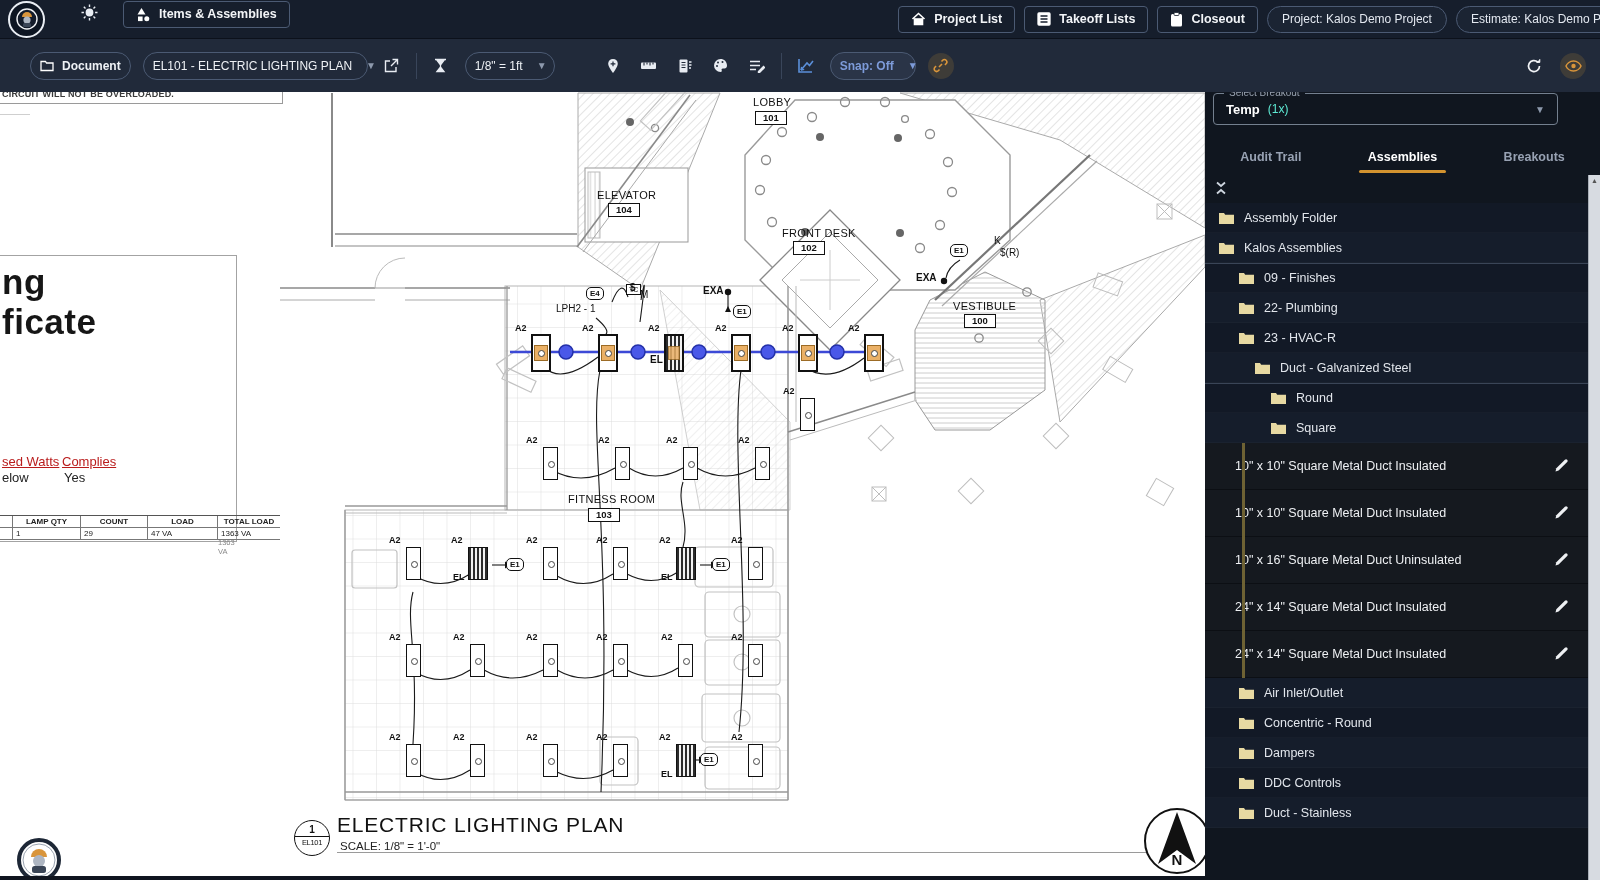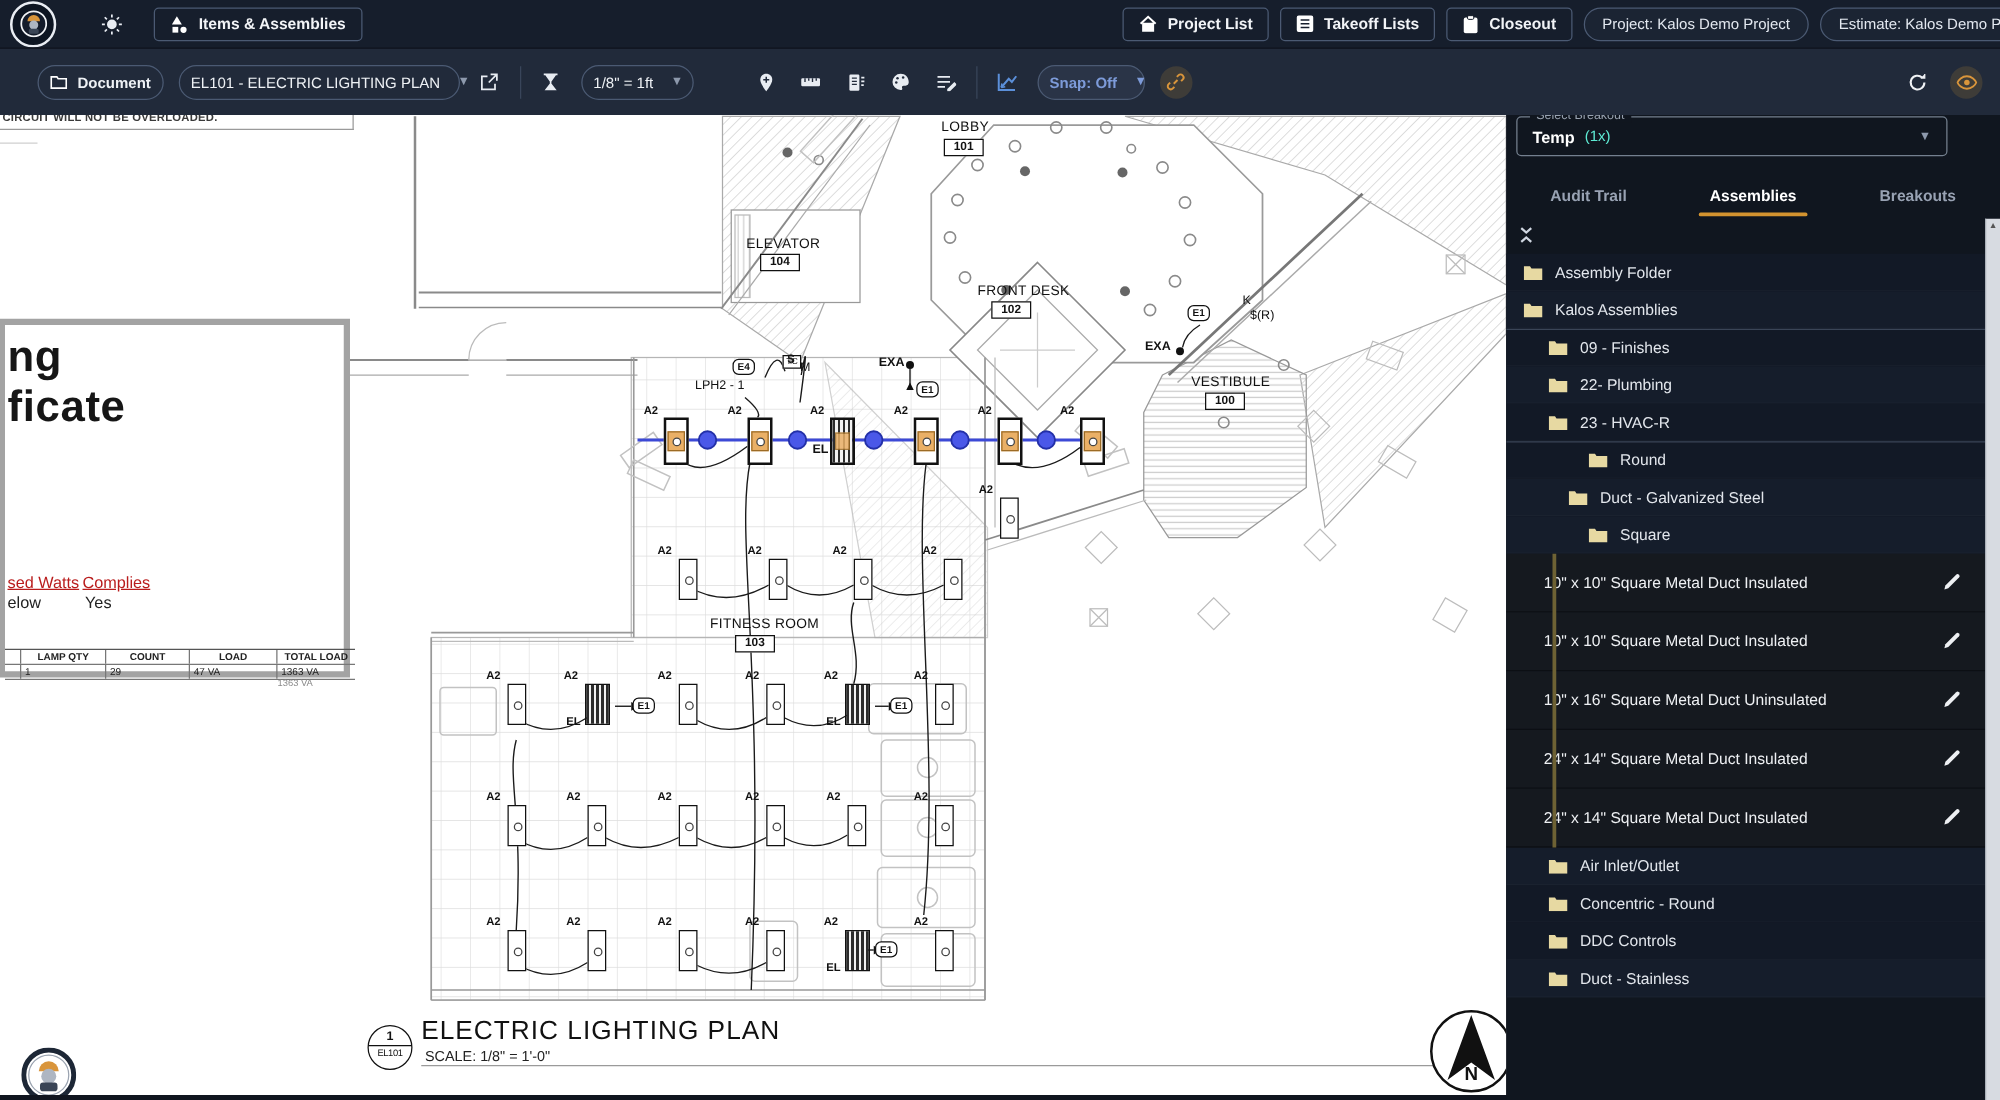--- a/index.html
+++ b/index.html
@@ -1,21 +1,21 @@
 <!DOCTYPE html>
 <html><head>
 <meta charset="utf-8">
 <style>
   html,body{margin:0;padding:0}
   body{width:1600px;height:880px;overflow:hidden;background:#10151f;font-family:"Liberation Sans",sans-serif;position:relative}
   svg{display:block}
 
   
   .appbar{position:absolute;left:0;top:0;width:1600px;height:38px;background:#161e2c;display:flex;align-items:center;justify-content:space-between;box-sizing:border-box;padding:0 0 0 8px;z-index:9}
-  .abgroup{display:flex;align-items:center;gap:10px}
+  .abgroup{display:flex;gap:10px}
   .logo{width:33px;height:33px;border-radius:50%;background:#0d1522;border:2px solid #e9edf3;display:flex;align-items:center;justify-content:center;flex:0 0 auto}
   .sun{margin-left:22px;color:#e9edf3}
   .tbtn{display:flex;align-items:center;gap:8px;height:27px;padding:0 12px;border:1px solid #4b5a73;border-radius:4px;color:#f2f4f7;font-size:12.5px;font-weight:bold;background:transparent;white-space:nowrap;cursor:pointer}
   .tbtn svg{flex:0 0 auto}
   .pill{height:25px;padding:0 14px;border:1px solid #4b5a73;border-radius:14px;color:#e3e8f0;font-size:12px;display:flex;align-items:center;background:#1b2433;white-space:nowrap}
   .pill.last{margin-right:-42px}
 
   
   .toolbar{position:absolute;left:0;top:38px;width:1600px;height:54px;background:#212a3a;display:flex;align-items:center;box-sizing:border-box;padding:0 14px 0 30px;gap:12px;z-index:9;border-top:1px solid #0c111b}
   .sel{height:28px;border:1px solid #4b5a73;border-radius:14px;display:flex;align-items:center;box-sizing:border-box;padding:0 9px;color:#eef1f5;font-size:12px;gap:14px;background:transparent;cursor:pointer;white-space:nowrap}
@@ -27,21 +27,21 @@
   .tb-right{margin-left:auto;display:flex;align-items:center;gap:14px}
   .roundbg{width:26px;height:26px;border-radius:50%;display:flex;align-items:center;justify-content:center}
   .orangebg{background:rgba(217,154,51,.16)}
 
   
   .canvas{position:absolute;left:0;top:92px;width:1205px;height:784px;background:#ffffff;overflow:hidden;z-index:1}
   .abs{position:absolute}
   .note-strip{position:absolute;left:0;top:0;width:282px;height:11px;border-right:1px solid #9a9a9a;border-bottom:1px solid #9a9a9a;overflow:hidden}
   .note-strip span{position:absolute;left:2px;top:-3px;font-size:9px;font-weight:bold;color:#3a3a3a;letter-spacing:.2px;white-space:nowrap}
   .faintline{position:absolute;left:0;top:22px;width:30px;border-top:1px solid #cfcfcf}
-  .cert{position:absolute;left:-1px;top:163px;width:281px;height:287px;border:5px solid #a3a3a3;background:#fff;box-sizing:border-box}
+  .cert{position:absolute;left:-1px;top:163px;width:238px;height:287px;border:1px solid #a3a3a3;background:#fff;box-sizing:border-box}
   .cert .big{position:absolute;left:2px;top:6px;font-size:35px;font-weight:bold;color:#161616;line-height:40px;letter-spacing:.5px}
   .cert .hdr{position:absolute;top:198px;font-size:13px;color:#b91c1c;text-decoration:underline}
   .cert .val{position:absolute;top:214px;font-size:13px;color:#222}
   .ltable{position:absolute;left:0;top:259px;width:280px;border-top:1.5px solid #555;font-size:8px;color:#222}
   .ltable .tr{display:flex;border-bottom:1px solid #777;height:11px;align-items:flex-end}
   .ltable .c{border-left:1px solid #777;height:100%;box-sizing:border-box;padding:1px 0 0 3px;overflow:hidden;white-space:nowrap}
   .ltable .c0{width:12px;border-left:none}
   .ltable .c1{width:68px}.ltable .c2{width:67px}.ltable .c3{width:70px}.ltable .c4{flex:1}
   .ltable .th .c{font-weight:bold;text-align:center;padding-left:0}
   .tfoot{position:absolute;left:218px;top:282px;font-size:7.5px;color:#8a8a8a}
@@ -689,31 +689,31 @@
           <path d="M0 12V1h5l1.2 1.8H15V12z" fill="#e7d9a2"></path>
         </svg>
       <span>22- Plumbing</span>
     </div>
     <div class="row i1">
       <svg class="folder-ic" width="15" height="12" viewBox="0 0 15 12">
           <path d="M0 12V1h5l1.2 1.8H15V12z" fill="#e7d9a2"></path>
         </svg>
       <span>23 - HVAC-R</span>
     </div>
+    <div class="row i2 alt">
+      <svg class="folder-ic" width="15" height="12" viewBox="0 0 15 12">
+          <path d="M0 12V1h5l1.2 1.8H15V12z" fill="#e7d9a2"></path>
+        </svg>
+      <span>Duct - Galvanized Steel</span>
+    </div>
     <div class="row i3 divt">
       <svg class="folder-ic" width="15" height="12" viewBox="0 0 15 12">
           <path d="M0 12V1h5l1.2 1.8H15V12z" fill="#e7d9a2"></path>
         </svg>
       <span>Round</span>
-    </div>
-    <div class="row i2 alt">
-      <svg class="folder-ic" width="15" height="12" viewBox="0 0 15 12">
-          <path d="M0 12V1h5l1.2 1.8H15V12z" fill="#e7d9a2"></path>
-        </svg>
-      <span>Duct - Galvanized Steel</span>
     </div>
     <div class="row i3 alt">
       <svg class="folder-ic" width="15" height="12" viewBox="0 0 15 12">
           <path d="M0 12V1h5l1.2 1.8H15V12z" fill="#e7d9a2"></path>
         </svg>
       <span>Square</span>
     </div>
 
     <div class="asm">
       <span>10" x 10" Square Metal Duct Insulated</span>
@@ -761,20 +761,26 @@
           <path d="M0 12V1h5l1.2 1.8H15V12z" fill="#e7d9a2"></path>
         </svg>
       <span>Air Inlet/Outlet</span>
     </div>
     <div class="row i1">
       <svg class="folder-ic" width="15" height="12" viewBox="0 0 15 12">
           <path d="M0 12V1h5l1.2 1.8H15V12z" fill="#e7d9a2"></path>
         </svg>
       <span>Concentric - Round</span>
     </div>
+    <div class="row i1 alt">
+      <svg class="folder-ic" width="15" height="12" viewBox="0 0 15 12">
+          <path d="M0 12V1h5l1.2 1.8H15V12z" fill="#e7d9a2"></path>
+        </svg>
+      <span>Dampers</span>
+    </div>
     <div class="row i1">
       <svg class="folder-ic" width="15" height="12" viewBox="0 0 15 12">
           <path d="M0 12V1h5l1.2 1.8H15V12z" fill="#e7d9a2"></path>
         </svg>
       <span>DDC Controls</span>
     </div>
     <div class="row i1 alt">
       <svg class="folder-ic" width="15" height="12" viewBox="0 0 15 12">
           <path d="M0 12V1h5l1.2 1.8H15V12z" fill="#e7d9a2"></path>
         </svg>

